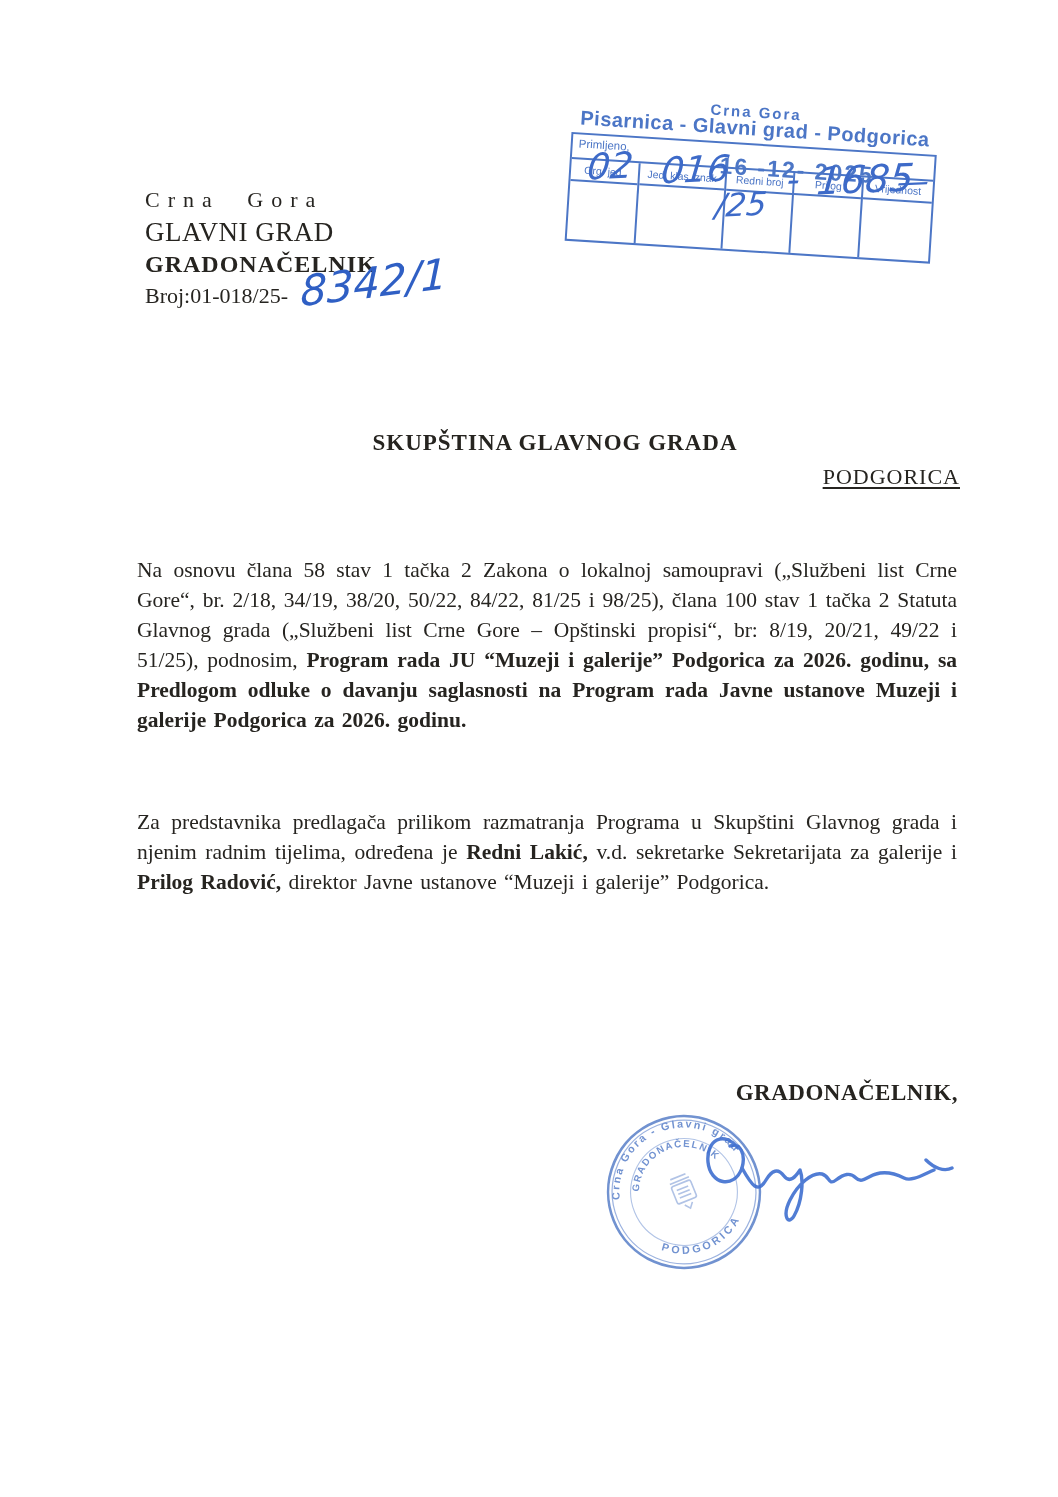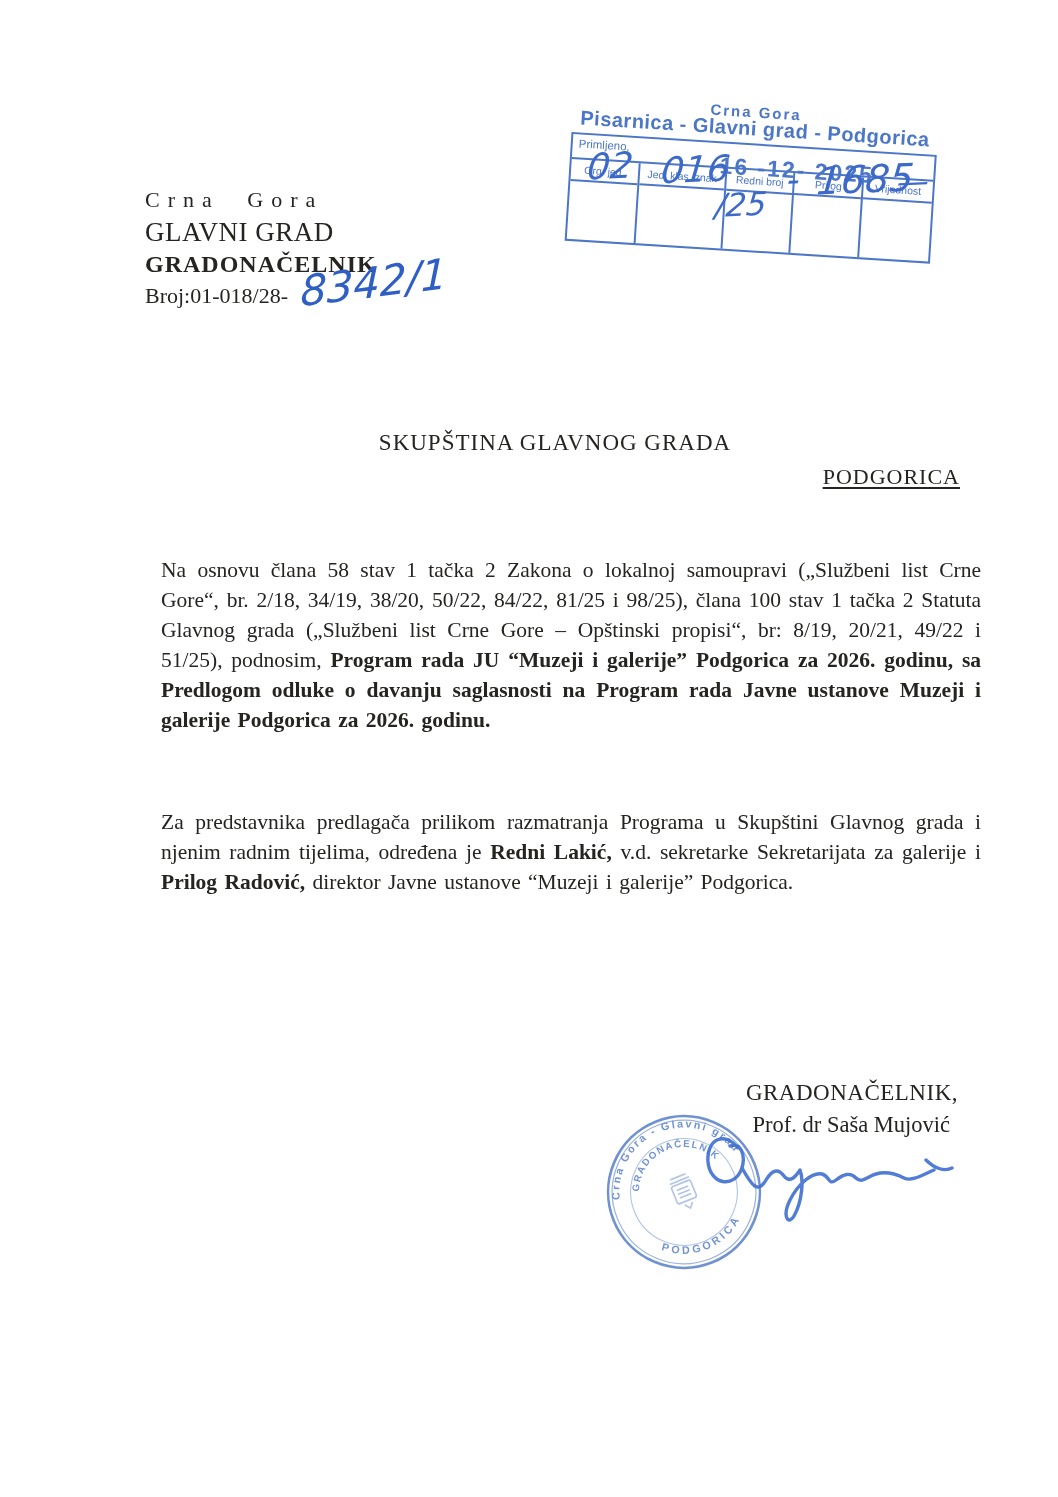--- a/index.html
+++ b/index.html
@@ -54,40 +54,40 @@
   .hand-number {
     position:absolute; left:300px; top:262px; z-index:2;
     font-family:"DejaVu Sans", sans-serif; font-style:italic;
     color:#2f5fc4; font-size:42px; transform:rotate(-7deg) skewX(-8deg);
     white-space:nowrap; line-height:1;
   }
 
   
   .doc-title {
     position:absolute; left:145px; top:430px; width:820px; text-align:center;
-    font-size:23px; font-weight:normal; letter-spacing:1px;
+    font-size:23px; font-weight:bold; letter-spacing:1px;
   }
   .doc-city {
     position:absolute; left:145px; top:464px; width:815px; text-align:right;
     font-size:22px; letter-spacing:1px;
   }
   .doc-city span { text-decoration:underline; text-underline-offset:3px; }
 
   
   .para {
-    position:absolute; left:161px; width:820px; margin:0;
+    position:absolute; left:137px; width:820px; margin:0;
     font-size:21.5px; line-height:30px; text-align:justify; word-spacing:2px;
   }
   .p1 { top:555px; }
   .p2 { top:807px; }
 
   
   .sig-title {
     position:absolute; left:600px; top:1080px; width:358px; text-align:right;
-    font-size:23px; font-weight:normal; letter-spacing:0.5px;
+    font-size:23px; font-weight:bold; letter-spacing:0.5px;
   }
   .sig-name {
     position:absolute; left:600px; top:1112px; width:350px; text-align:right;
     font-size:22.5px;
   }
   .round-stamp { position:absolute; left:602px; top:1110px; width:164px; height:164px; opacity:0.78; transform:rotate(-22deg); }
   .sig-scribble { position:absolute; left:700px; top:1126px; width:256px; height:110px; opacity:0.9; }
 </style>
 </head>
 <body>
@@ -128,33 +128,32 @@
       <span class="hand hv-dash">-</span>
       <span class="hand hv-broj">1685</span>
       <span class="hand hv-tdash">—</span>
     </div>
   </div>
 
   <div class="sender">
     <div class="sender-country">Crna Gora</div>
     <div class="sender-admin">GLAVNI GRAD</div>
     <div class="sender-office">GRADONAČELNIK</div>
-    <div class="sender-number">Broj:01-018/28-</div>
+    <div class="sender-number">Broj:01-018/25-</div>
   </div>
   <div class="hand-number">8342/1</div>
 
   <div class="doc-title">SKUPŠTINA GLAVNOG GRADA</div>
   <div class="doc-city"><span>PODGORICA</span></div>
 
   <p class="para p1"><span>Na osnovu člana 58 stav 1 tačka 2 Zakona o lokalnoj samoupravi („Službeni list  Crne Gore“, br. 2/18, 34/19, 38/20, 50/22, 84/22, 81/25 i 98/25), člana 100 stav 1 tačka 2 Statuta Glavnog grada („Službeni list Crne Gore – Opštinski propisi“, br: 8/19, 20/21, 49/22 i 51/25), podnosim, </span><strong>Program rada JU “Muzeji i galerije” Podgorica za 2026. godinu, sa Predlogom odluke o davanju saglasnosti na Program rada Javne ustanove Muzeji i galerije Podgorica za 2026. godinu.</strong></p>
 
   <p class="para p2"><span>Za predstavnika predlagača prilikom razmatranja Programa u Skupštini Glavnog grada i njenim radnim tijelima, određena je </span><strong>Redni Lakić,</strong><span> v.d. sekretarke Sekretarijata za galerije i </span><strong>Prilog Radović,</strong><span> direktor Javne ustanove “Muzeji i galerije” Podgorica.</span></p>
 
   <div class="sig-title">GRADONAČELNIK,</div>
-  <div class="sig-name">Prof. dr Saša Mujović</div>
 
   <svg class="round-stamp" viewBox="0 0 160 160" xmlns="http://www.w3.org/2000/svg">
     <defs>
       <path id="arcTop" d="M 17,80 A 63,63 0 0 1 143,80"></path>
       <path id="arcInner" d="M 36,80 A 44,44 0 0 1 124,80"></path>
       <path id="arcBottom" d="M 22,100 A 62,62 0 0 0 138,100"></path>
     </defs>
     <circle cx="80" cy="80" r="74" fill="none" stroke="#4a74c4" stroke-width="2.6"></circle>
     <circle cx="80" cy="80" r="70" fill="none" stroke="#4a74c4" stroke-width="1.2" opacity="0.7"></circle>
     <circle cx="80" cy="80" r="52" fill="none" stroke="#4a74c4" stroke-width="1.1" opacity="0.55"></circle>

